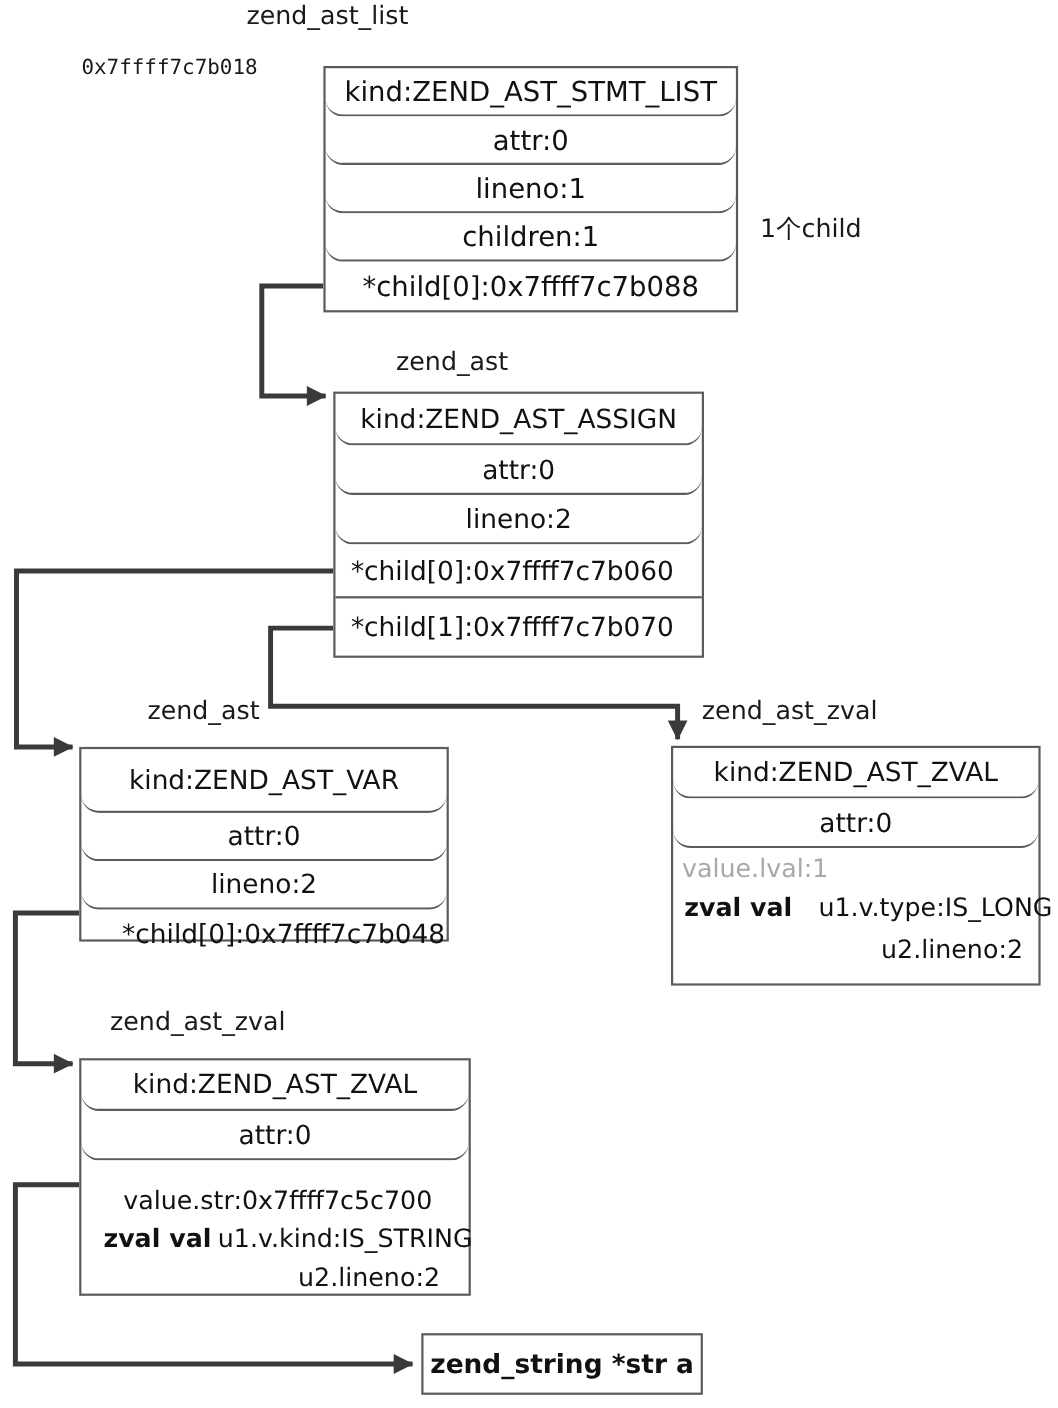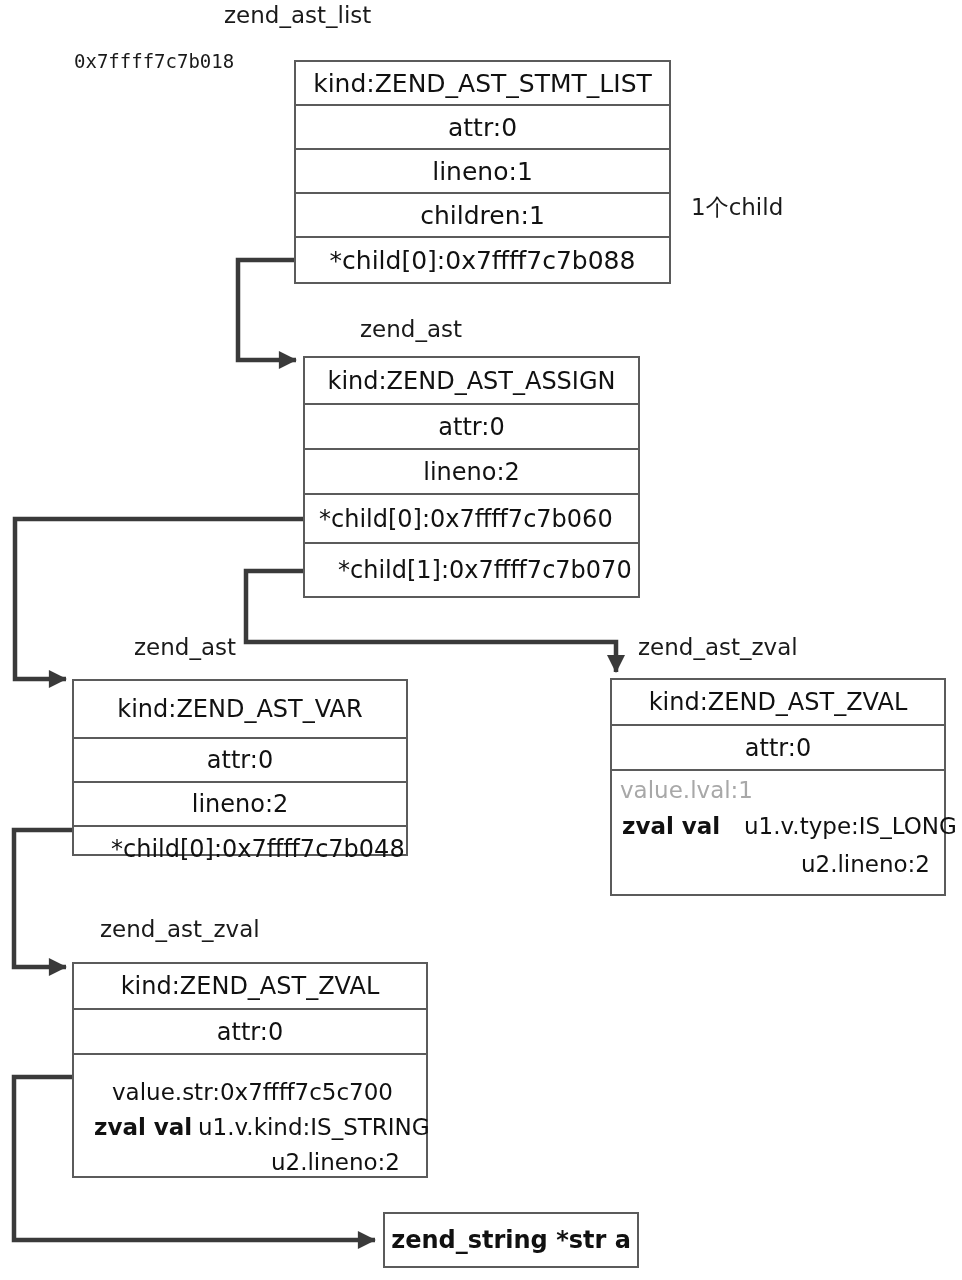--- a/index.html
+++ b/index.html
@@ -34,21 +34,21 @@
     border-bottom: 2px solid #5b5b5b;
     display: flex;
     align-items: center;
     justify-content: center;
     color: #111111;
     white-space: nowrap;
   }
   .row:last-child {
     border-bottom: none;
   }
-  .row.center { justify-content: center; }
+  .row.center { justify-content: center; border-radius: 16px; }
   .row.left   { justify-content: flex-start; padding-left: 14px; }
   .caption {
     position: absolute;
     color: #1a1a1a;
     white-space: nowrap;
     font-size: 23px;
   }
   .addr-label {
     position: absolute;
     color: #1a1a1a;
@@ -118,21 +118,21 @@
     <div class="row center" style="height:44px; font-size:25px;">lineno:1</div>
     <div class="row center" style="height:44px; font-size:25px;">children:1</div>
     <div class="row center" style="height:44px; font-size:25px;">*child[0]:0x7ffff7c7b088</div>
   </div>
 
   <div class="struct" id="node-assign" style="left:303px; top:356px; width:337px; height:242px;">
     <div class="row center" style="height:47px; font-size:24px;">kind:ZEND_AST_ASSIGN</div>
     <div class="row center" style="height:45px; font-size:24px;">attr:0</div>
     <div class="row center" style="height:45px; font-size:24px;">lineno:2</div>
     <div class="row left" style="height:49px; font-size:24px;">*child[0]:0x7ffff7c7b060</div>
-    <div class="row left" style="height:52px; font-size:24px;margin-left:19px;">*child[1]:0x7ffff7c7b070</div>
+    <div class="row left" style="height:52px; font-size:24px;">*child[1]:0x7ffff7c7b070</div>
   </div>
 
   <div class="struct" id="node-var" style="left:72px; top:679px; width:336px; height:177px;">
     <div class="row center" style="height:58px; font-size:24px;">kind:ZEND_AST_VAR</div>
     <div class="row center" style="height:44px; font-size:24px;">attr:0</div>
     <div class="row center" style="height:44px; font-size:24px;">lineno:2</div>
     <div class="row left" style="height:43px; font-size:24px;margin-left:23px;">*child[0]:0x7ffff7c7b048</div>
   </div>
 
   <div class="struct" id="node-zval-long" style="left:610px; top:678px; width:336px; height:218px;">

